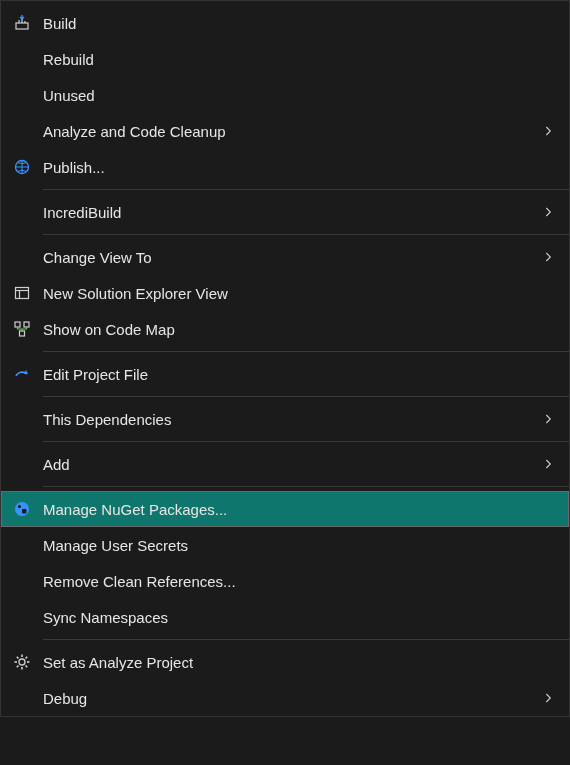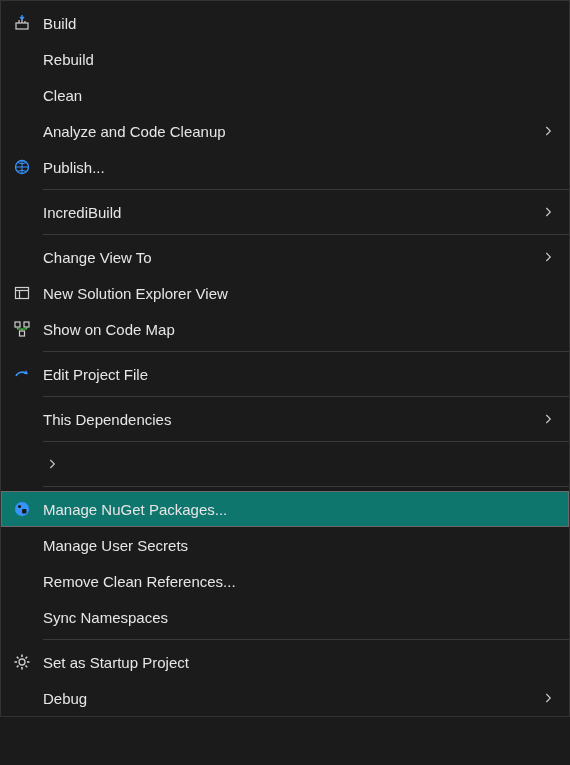--- a/index.html
+++ b/index.html
@@ -73,21 +73,21 @@
       <div class="label-col">Build</div>
       <div class="sub-col"></div>
     </div>
     <div class="menu-item">
       <div class="icon-col"></div>
       <div class="label-col">Rebuild</div>
       <div class="sub-col"></div>
     </div>
     <div class="menu-item">
       <div class="icon-col"></div>
-      <div class="label-col">Clean</div>
+      <div class="label-col">Unused</div>
       <div class="sub-col"></div>
     </div>
     <div class="menu-item">
       <div class="icon-col"></div>
       <div class="label-col">Analyze and Code Cleanup</div>
       <div class="sub-col">
         <svg width="12" height="18" viewBox="0 0 18 18">
           <use href="#ico-chevron"></use>
         </svg>
       </div>
@@ -155,20 +155,21 @@
       <div class="label-col">This Dependencies</div>
       <div class="sub-col">
         <svg width="12" height="18" viewBox="0 0 18 18">
           <use href="#ico-chevron"></use>
         </svg>
       </div>
     </div>
     <div class="separator"></div>
     <div class="menu-item">
       <div class="icon-col"></div>
+      <div class="label-col">Add</div>
       <div class="sub-col">
         <svg width="12" height="18" viewBox="0 0 18 18">
           <use href="#ico-chevron"></use>
         </svg>
       </div>
     </div>
     <div class="separator"></div>
     <div class="menu-item highlight">
       <div class="icon-col">
         <svg width="18" height="18" viewBox="0 0 18 18">
@@ -193,21 +194,21 @@
       <div class="label-col">Sync Namespaces</div>
       <div class="sub-col"></div>
     </div>
     <div class="separator"></div>
     <div class="menu-item">
       <div class="icon-col">
         <svg width="18" height="18" viewBox="0 0 18 18">
           <use href="#ico-gear"></use>
         </svg>
       </div>
-      <div class="label-col">Set as Startup Project</div>
+      <div class="label-col">Set as Analyze Project</div>
       <div class="sub-col"></div>
     </div>
     <div class="menu-item">
       <div class="icon-col"></div>
       <div class="label-col">Debug</div>
       <div class="sub-col">
         <svg width="12" height="18" viewBox="0 0 18 18">
           <use href="#ico-chevron"></use>
         </svg>
       </div>

